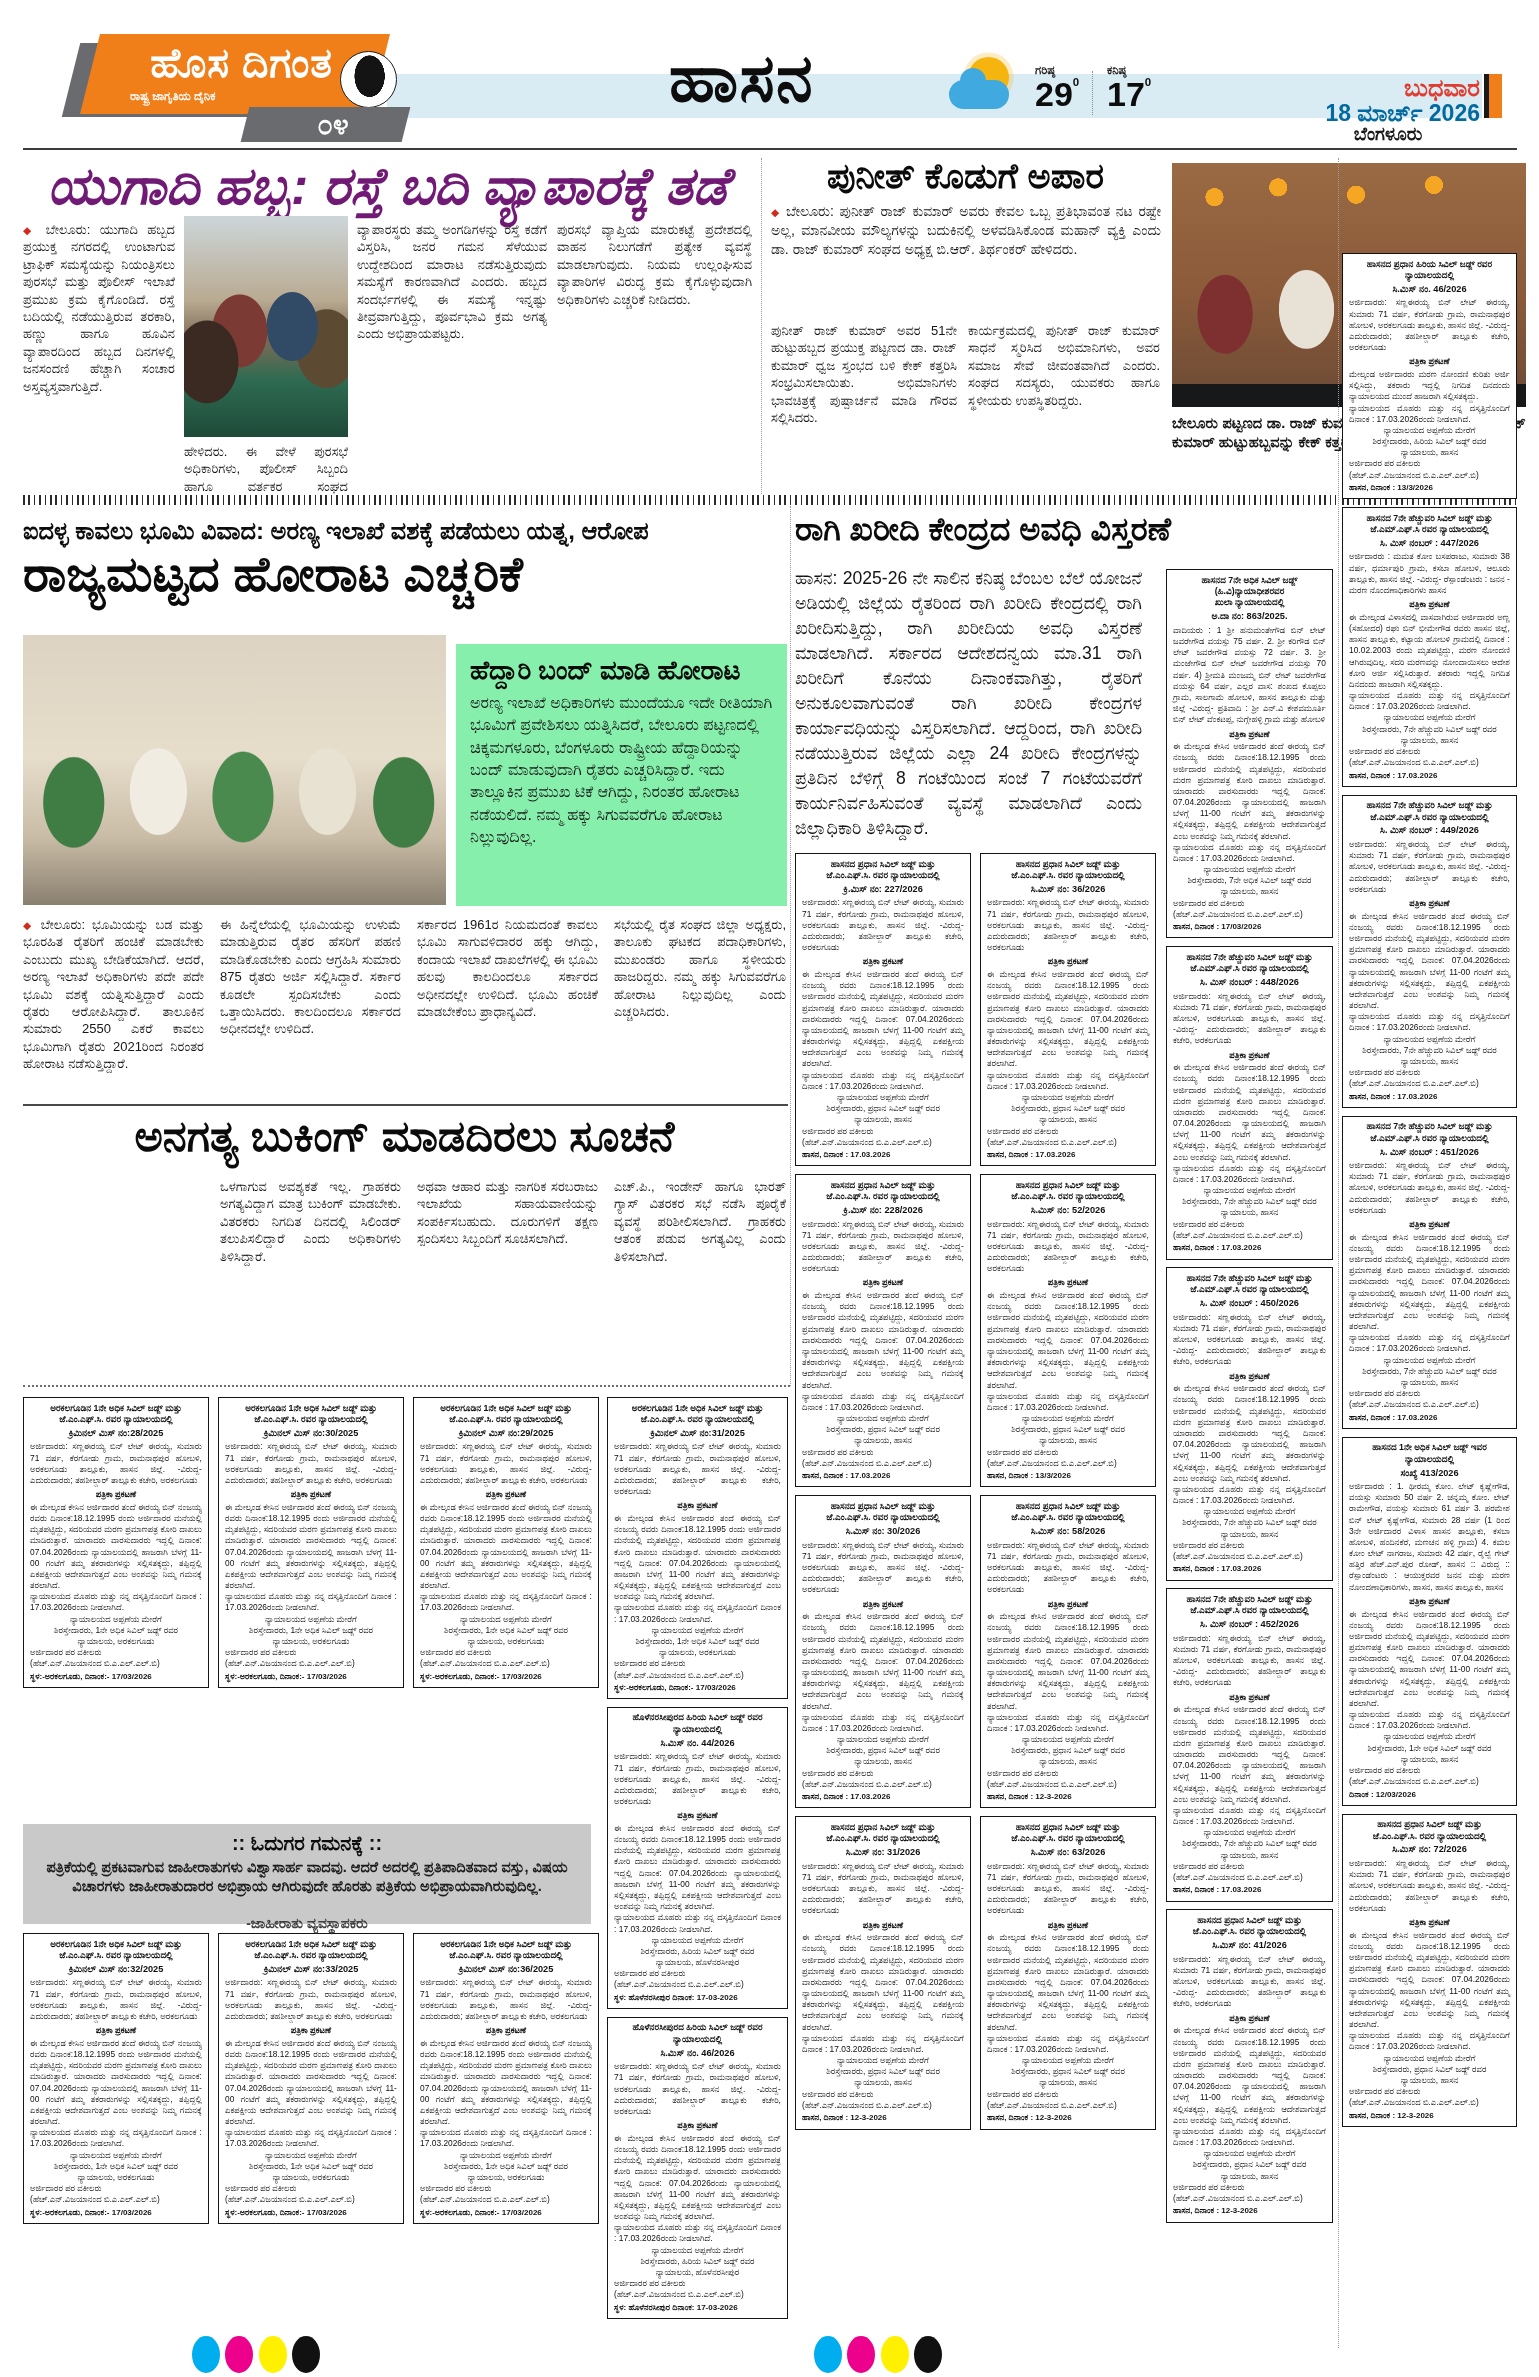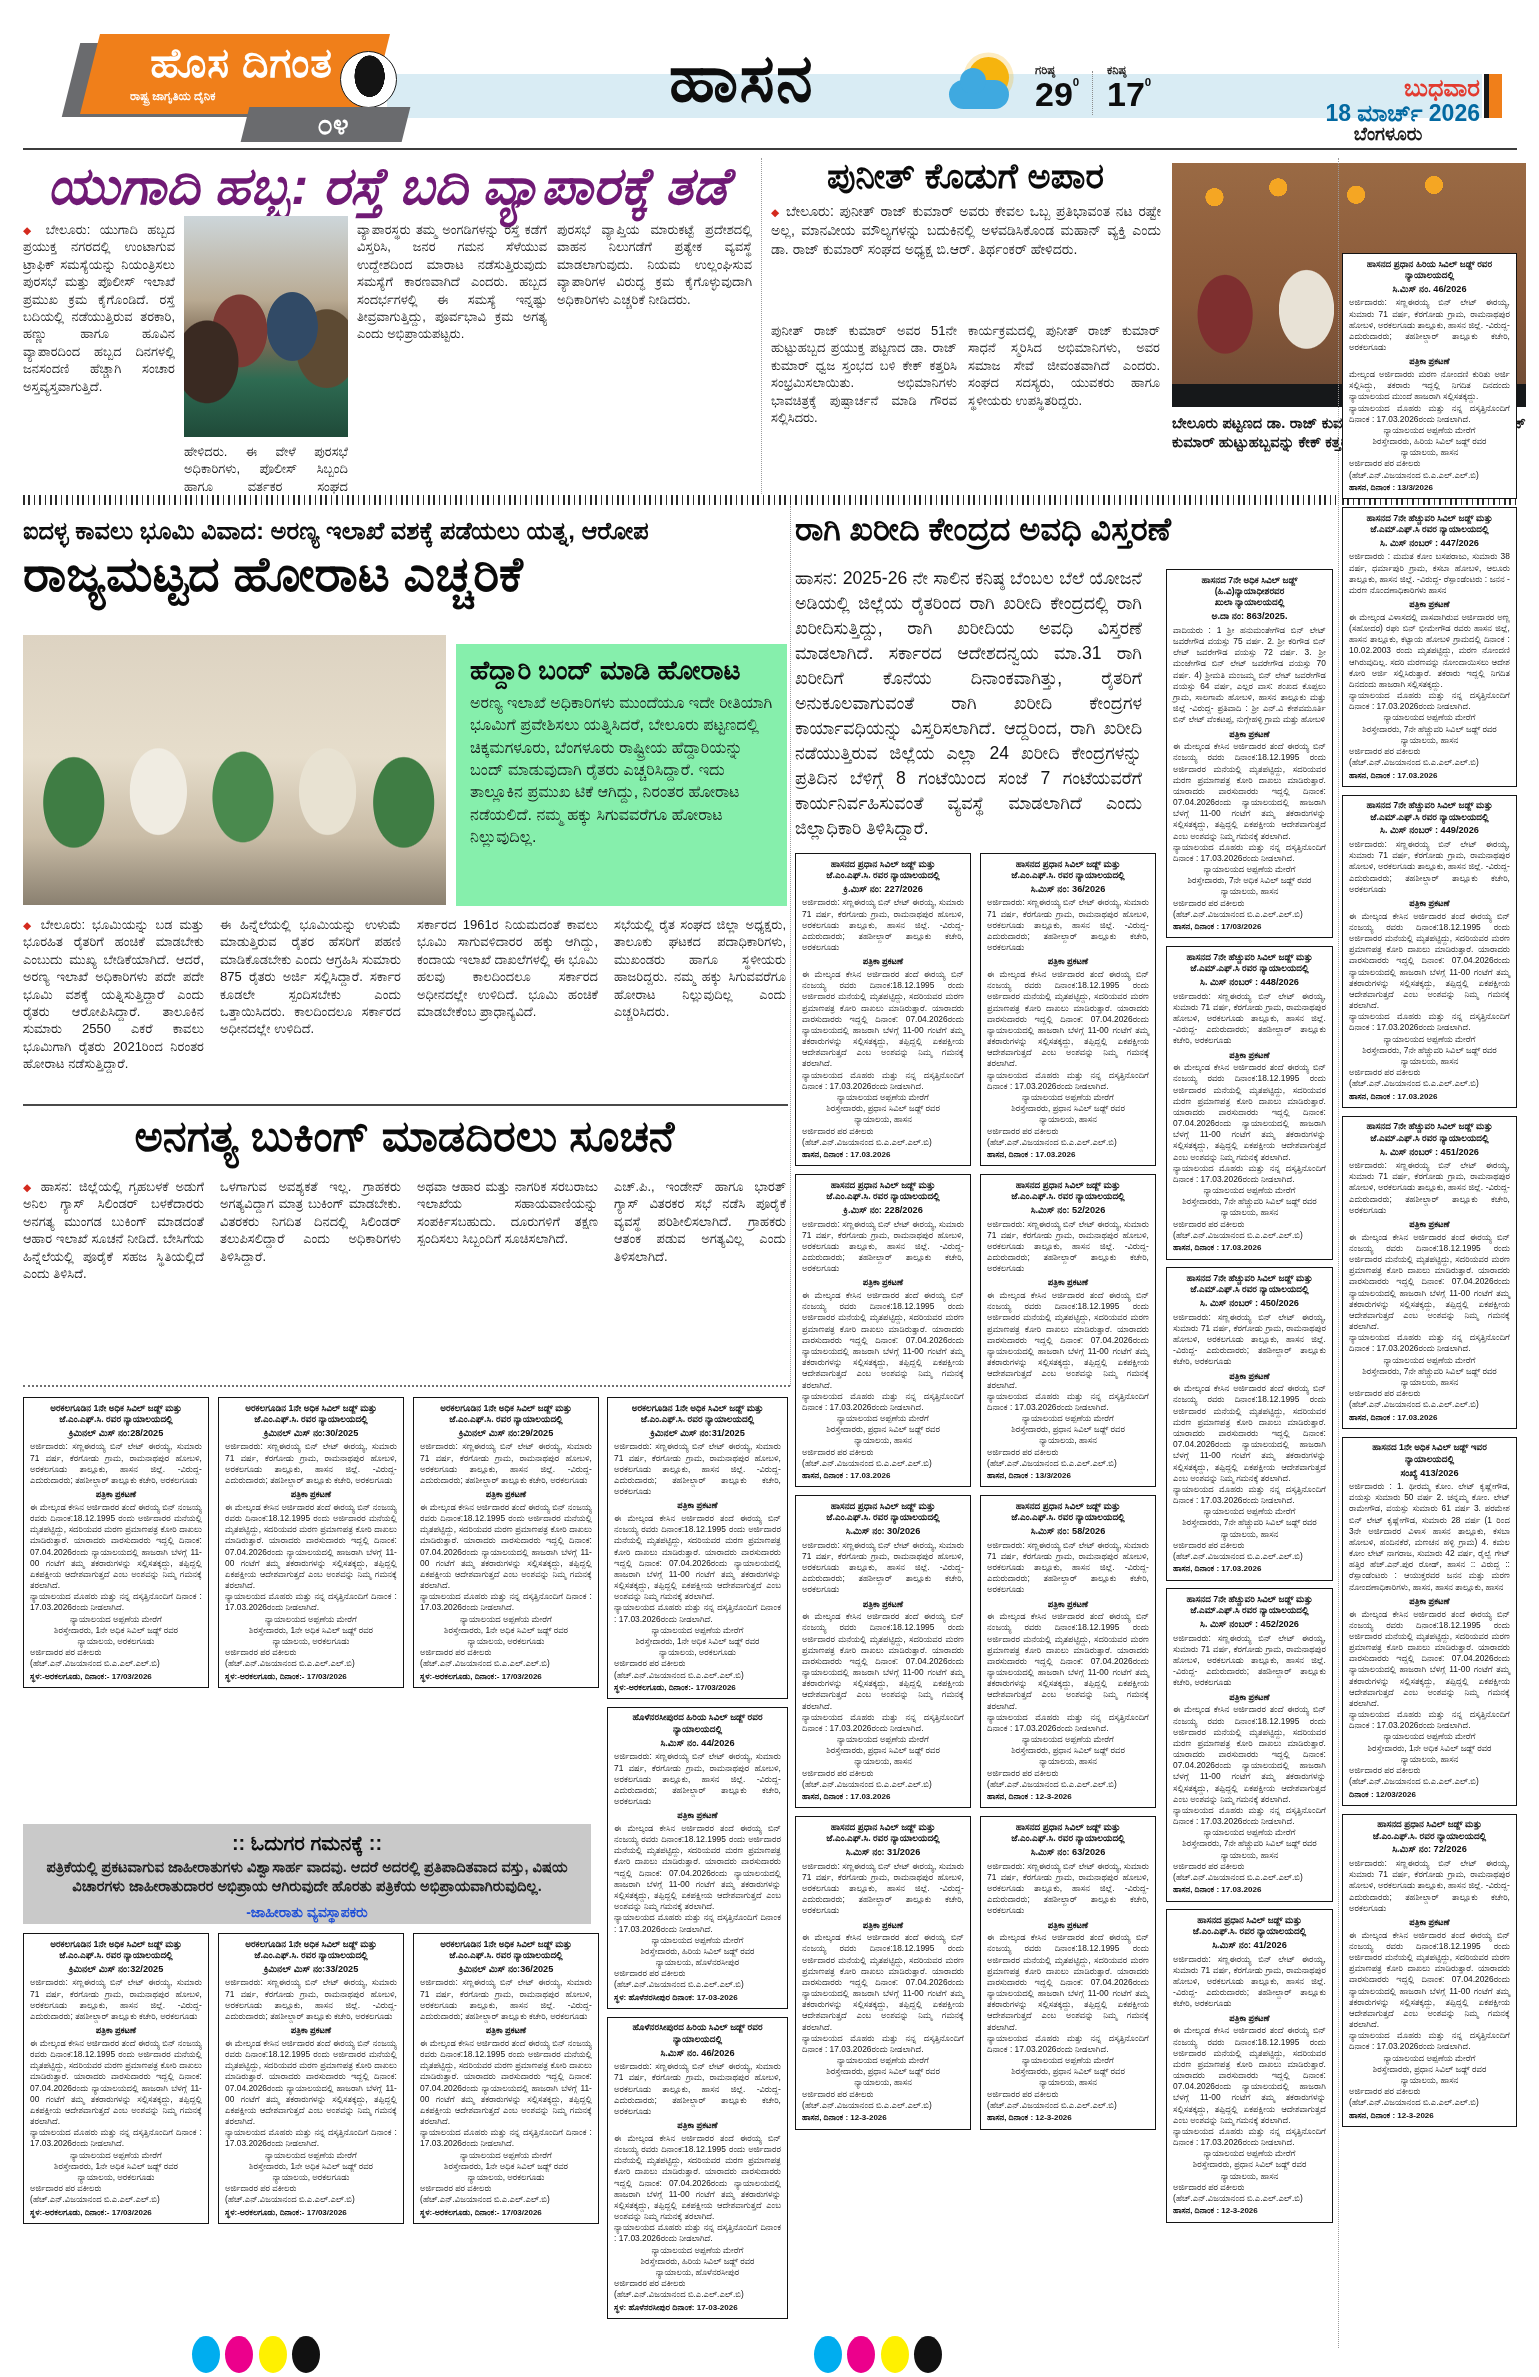--- a/index.html
+++ b/index.html
@@ -81,21 +81,21 @@
   .notice-col{position:absolute;overflow:hidden;}
   .nb{border:1.5px solid #141414;background:#fff;padding:4.6px 6.1px;margin-bottom:7.7px;font-size:8.4px;line-height:1.33;color:#101010;text-align:justify;}
   .nb .h{text-align:center;font-weight:bold;font-size:8.8px;line-height:1.3;}
   .nb .case{text-align:center;font-weight:bold;font-size:9.2px;margin:1.5px 0 2.3px;}
   .nb .sec{text-align:center;font-weight:bold;margin:3.1px 0 1.5px;}
   .nb .ctr{text-align:center;}
   .nb .place{margin-top:2.3px;font-weight:bold;font-size:8px;}
   .disclaimer{left:23px;top:1824px;width:568px;height:100px;background:#c9c9c9;text-align:center;padding:7.7px 17px;box-sizing:border-box;}
   .disclaimer .dt{font-size:20px;font-weight:800;color:#0d0d0d;}
   .disclaimer .db{font-size:14.6px;font-weight:bold;line-height:1.3;color:#1c1c1c;margin-top:3.1px;}
-  .disclaimer .ds{font-size:14px;font-weight:bold;color:#1d4ed8;margin-top:8px;}
+  .disclaimer .ds{font-size:14px;font-weight:bold;color:#404040;margin-top:19px;}
   
   .regmarks{top:2336px;height:40px;}
   .dot{display:inline-block;width:28px;height:37px;border-radius:50%;margin-right:5.4px;}
   .dot.c{background:#00adef}.dot.m{background:#ec008c}.dot.y{background:#fff100}.dot.k{background:#111}
 </style>
 </head>
 <body>
 
 <div class="page">
 
@@ -158,21 +158,20 @@
   <div class="abs bodycol" style="left:417px;top:916px;width:181px;height:183px;">ಸರ್ಕಾರದ 1961ರ ನಿಯಮದಂತೆ ಕಾವಲು ಭೂಮಿ ಸಾಗುವಳಿದಾರರ ಹಕ್ಕು ಆಗಿದ್ದು, ಕಂದಾಯ ಇಲಾಖೆ ದಾಖಲೆಗಳಲ್ಲಿ ಈ ಭೂಮಿ ಹಲವು ಕಾಲದಿಂದಲೂ ಸರ್ಕಾರದ ಅಧೀನದಲ್ಲೇ ಉಳಿದಿದೆ. ಭೂಮಿ ಹಂಚಿಕೆ ಮಾಡಬೇಕೆಂಬ ಪ್ರಾಧಾನ್ಯವಿದೆ.</div>
   <div class="abs bodycol" style="left:614px;top:916px;width:172px;height:183px;">ಸಭೆಯಲ್ಲಿ ರೈತ ಸಂಘದ ಜಿಲ್ಲಾ ಅಧ್ಯಕ್ಷರು, ತಾಲೂಕು ಘಟಕದ ಪದಾಧಿಕಾರಿಗಳು, ಮುಖಂಡರು ಹಾಗೂ ಸ್ಥಳೀಯರು ಹಾಜರಿದ್ದರು. ನಮ್ಮ ಹಕ್ಕು ಸಿಗುವವರೆಗೂ ಹೋರಾಟ ನಿಲ್ಲುವುದಿಲ್ಲ ಎಂದು ಎಚ್ಚರಿಸಿದರು.</div>
 
   <div class="abs h3a">ರಾಗಿ ಖರೀದಿ ಕೇಂದ್ರದ ಅವಧಿ ವಿಸ್ತರಣೆ</div>
   <div class="abs widebody" style="left:795px;top:566px;width:347px;height:281px;">ಹಾಸನ: 2025-26 ನೇ ಸಾಲಿನ ಕನಿಷ್ಠ ಬೆಂಬಲ ಬೆಲೆ ಯೋಜನೆ ಅಡಿಯಲ್ಲಿ ಜಿಲ್ಲೆಯ ರೈತರಿಂದ ರಾಗಿ ಖರೀದಿ ಕೇಂದ್ರದಲ್ಲಿ ರಾಗಿ ಖರೀದಿಸುತ್ತಿದ್ದು, ರಾಗಿ ಖರೀದಿಯ ಅವಧಿ ವಿಸ್ತರಣೆ ಮಾಡಲಾಗಿದೆ. ಸರ್ಕಾರದ ಆದೇಶದನ್ವಯ ಮಾ.31 ರಾಗಿ ಖರೀದಿಗೆ ಕೊನೆಯ ದಿನಾಂಕವಾಗಿತ್ತು, ರೈತರಿಗೆ ಅನುಕೂಲವಾಗುವಂತೆ ರಾಗಿ ಖರೀದಿ ಕೇಂದ್ರಗಳ ಕಾರ್ಯಾವಧಿಯನ್ನು ವಿಸ್ತರಿಸಲಾಗಿದೆ. ಆದ್ದರಿಂದ, ರಾಗಿ ಖರೀದಿ ನಡೆಯುತ್ತಿರುವ ಜಿಲ್ಲೆಯ ಎಲ್ಲಾ 24 ಖರೀದಿ ಕೇಂದ್ರಗಳನ್ನು ಪ್ರತಿದಿನ ಬೆಳಿಗ್ಗೆ 8 ಗಂಟೆಯಿಂದ ಸಂಜೆ 7 ಗಂಟೆಯವರೆಗೆ ಕಾರ್ಯನಿರ್ವಹಿಸುವಂತೆ ವ್ಯವಸ್ಥೆ ಮಾಡಲಾಗಿದೆ ಎಂದು ಜಿಲ್ಲಾಧಿಕಾರಿ ತಿಳಿಸಿದ್ದಾರೆ.</div>
   <div class="abs vdot" style="left:790px;top:506px;height:880px;"></div>
   <div class="abs vdot" style="left:1338px;top:158px;height:2190px;"></div>
 
   <div class="abs rulethin" style="left:23px;top:1104px;width:765px;"></div>
   <div class="abs h4a">ಅನಗತ್ಯ ಬುಕಿಂಗ್ ಮಾಡದಿರಲು ಸೂಚನೆ</div>
-  <div class="abs bodycol lead" style="left:23px;top:1178px;width:181px;height:201px;">ಹಾಸನ: ಜಿಲ್ಲೆಯಲ್ಲಿ ಗೃಹಬಳಕೆ ಅಡುಗೆ ಅನಿಲ ಗ್ಯಾಸ್ ಸಿಲಿಂಡರ್ ಬಳಕೆದಾರರು ಅನಗತ್ಯ ಮುಂಗಡ ಬುಕಿಂಗ್ ಮಾಡದಂತೆ ಆಹಾರ ಇಲಾಖೆ ಸೂಚನೆ ನೀಡಿದೆ. ಬೇಸಿಗೆಯ ಹಿನ್ನೆಲೆಯಲ್ಲಿ ಪೂರೈಕೆ ಸಹಜ ಸ್ಥಿತಿಯಲ್ಲಿದೆ ಎಂದು ತಿಳಿಸಿದೆ.</div>
   <div class="abs bodycol" style="left:220px;top:1178px;width:181px;height:201px;">ಒಳಗಾಗುವ ಅವಶ್ಯಕತೆ ಇಲ್ಲ. ಗ್ರಾಹಕರು ಅಗತ್ಯವಿದ್ದಾಗ ಮಾತ್ರ ಬುಕಿಂಗ್ ಮಾಡಬೇಕು. ವಿತರಕರು ನಿಗದಿತ ದಿನದಲ್ಲಿ ಸಿಲಿಂಡರ್ ತಲುಪಿಸಲಿದ್ದಾರೆ ಎಂದು ಅಧಿಕಾರಿಗಳು ತಿಳಿಸಿದ್ದಾರೆ.</div>
   <div class="abs bodycol" style="left:417px;top:1178px;width:181px;height:201px;">ಅಥವಾ ಆಹಾರ ಮತ್ತು ನಾಗರಿಕ ಸರಬರಾಜು ಇಲಾಖೆಯ ಸಹಾಯವಾಣಿಯನ್ನು ಸಂಪರ್ಕಿಸಬಹುದು. ದೂರುಗಳಿಗೆ ತಕ್ಷಣ ಸ್ಪಂದಿಸಲು ಸಿಬ್ಬಂದಿಗೆ ಸೂಚಿಸಲಾಗಿದೆ.</div>
   <div class="abs bodycol" style="left:614px;top:1178px;width:172px;height:201px;">ಎಚ್.ಪಿ., ಇಂಡೇನ್ ಹಾಗೂ ಭಾರತ್ ಗ್ಯಾಸ್ ವಿತರಕರ ಸಭೆ ನಡೆಸಿ ಪೂರೈಕೆ ವ್ಯವಸ್ಥೆ ಪರಿಶೀಲಿಸಲಾಗಿದೆ. ಗ್ರಾಹಕರು ಆತಂಕ ಪಡುವ ಅಗತ್ಯವಿಲ್ಲ ಎಂದು ತಿಳಿಸಲಾಗಿದೆ.</div>
   <div class="abs dotrule" style="left:23px;top:1385px;width:767px;"></div>
 
   <div id="classifieds">
       <div class="notice-col" style="left: 23px; top: 1397px; width: 186px; height: 414px;">
         <div class="nb">
       <div class="h">ಅರಕಲಗೂಡಿನ 1ನೇ ಅಧಿಕ ಸಿವಿಲ್ ಜಡ್ಜ್ ಮತ್ತು</div>
       <div class="h">ಜೆ.ಎಂ.ಎಫ್.ಸಿ. ರವರ ನ್ಯಾಯಾಲಯದಲ್ಲಿ</div>

